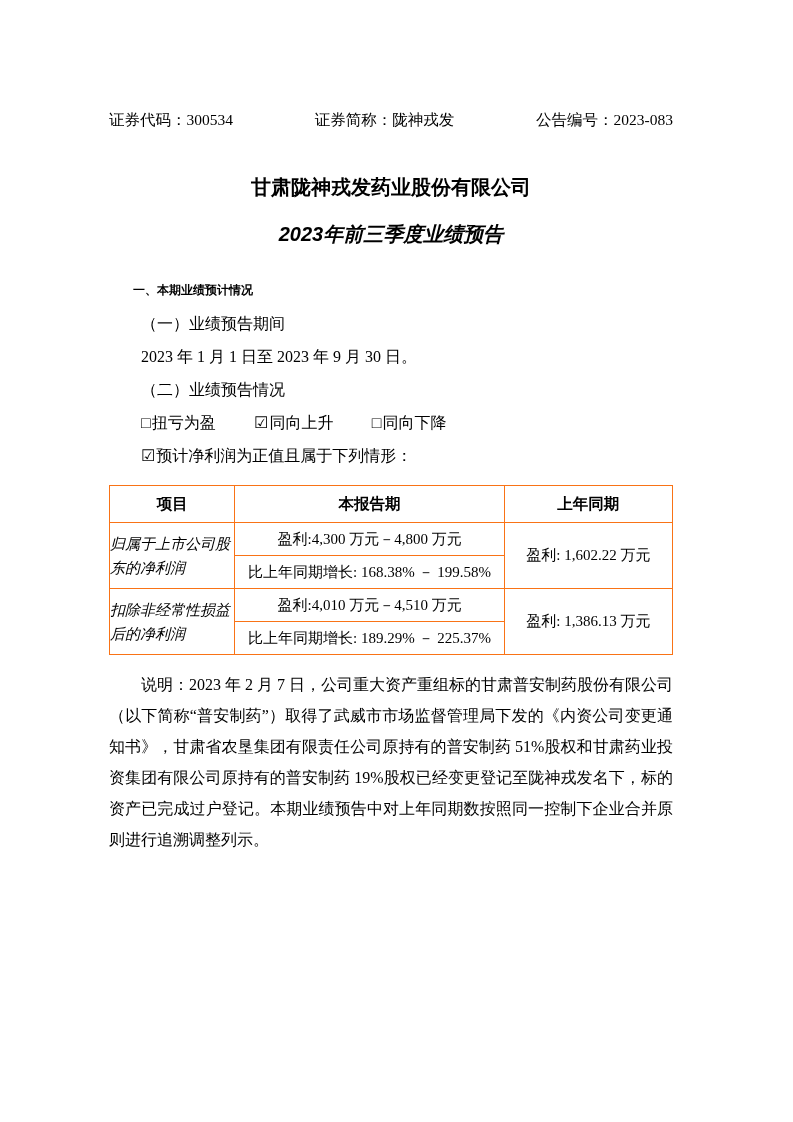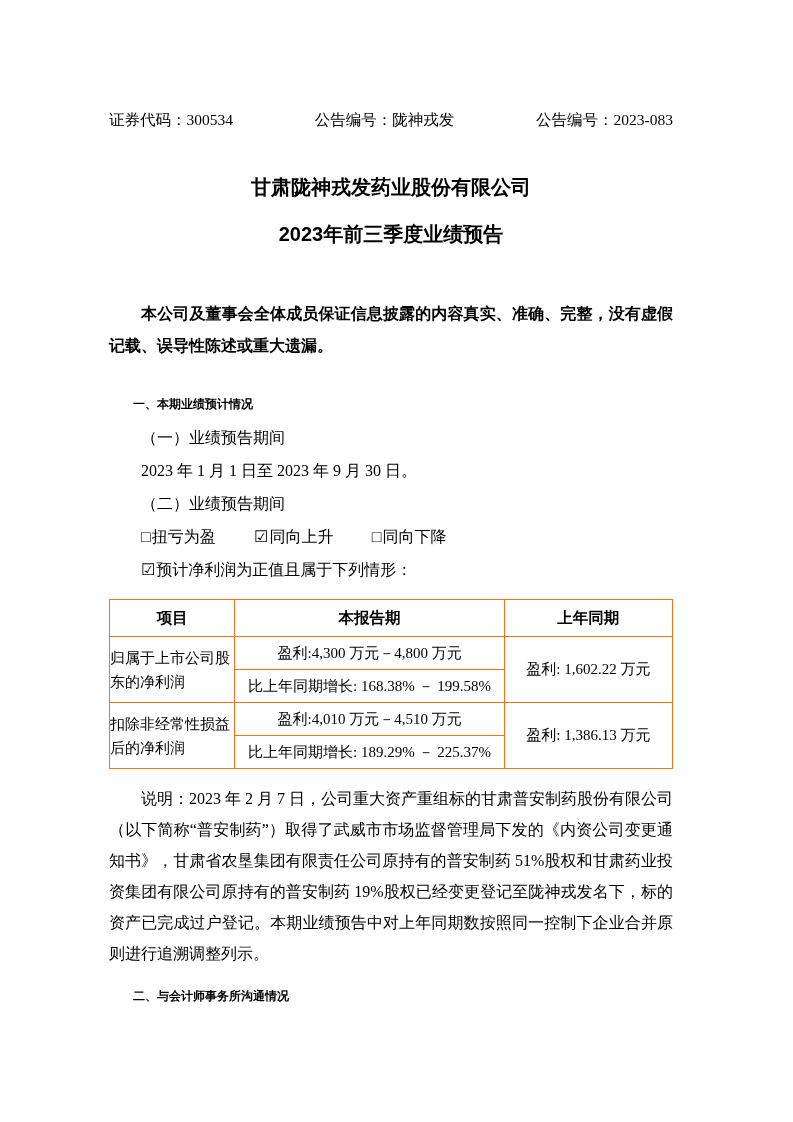--- a/index.html
+++ b/index.html
@@ -29,21 +29,21 @@
   .hei {
     font-family: "Liberation Sans", "DejaVu Sans", sans-serif;
     font-weight: bold;
   }
   .title {
     text-align: center;
     font-size: 20px;
     margin: 0;
   }
   .title-company { margin-top: 42px; }
-  .title-report  { margin-top: 20px; }
+  .title-report  { margin-top: 20px; font-style: italic; }
   .declaration {
     margin: 50px 0 0 0;
     text-indent: 2em;
     line-height: 32px;
     text-align: justify;
     font-size: 16px;
   }
   .sec-heading {
     margin: 26px 0 0 0;
     text-indent: 2em;
@@ -74,20 +74,21 @@
     font-size: 15.5px;
   }
   .col-item-w { width: 122px; }
   .col-cur-w  { width: 263px; }
   .col-ly-w   { width: 164px; }
   .item-cell {
     padding: 3px 6px 3px 9px;
     line-height: 1.6;
     text-align: left;
     vertical-align: middle;
+    font-style: italic;
   }
   .val-cell {
     text-align: center;
     height: 32px;
     vertical-align: middle;
   }
   .ly-cell {
     text-align: center;
     vertical-align: middle;
   }
@@ -100,34 +101,33 @@
   .sec2-heading { margin-top: 11px; }
   .sec2-body { margin-top: 2px; line-height: 32px; }
 </style>
 </head>
 <body>
 
 <div class="page">
 
   <div class="doc-header">
     <span>证券代码：300534</span>
-    <span>公告编号：陇神戎发</span>
+    <span>证券简称：陇神戎发</span>
     <span>公告编号：2023-083</span>
   </div>
 
   <h1 class="title hei title-company">甘肃陇神戎发药业股份有限公司</h1>
   <h2 class="title hei title-report">2023年前三季度业绩预告</h2>
 
-  <p class="declaration hei">本公司及董事会全体成员保证信息披露的内容真实、准确、完整，没有虚假记载、误导性陈述或重大遗漏。</p>
 
   <p class="sec-heading hei">一、本期业绩预计情况</p>
 
   <p class="indent">（一）业绩预告期间</p>
   <p class="indent">2023 年 1 月 1 日至 2023 年 9 月 30 日。</p>
-  <p class="indent">（二）业绩预告期间</p>
+  <p class="indent">（二）业绩预告情况</p>
 
   <p class="indent"><span class="option"><span class="cb">□</span><span>扭亏为盈</span></span><span class="option"><span class="cb">☑</span><span>同向上升</span></span><span class="option"><span class="cb">□</span><span>同向下降</span></span></p>
 
   <p class="indent"><span class="cb">☑</span><span>预计净利润为正值且属于下列情形：</span></p>
 
   <table class="forecast-table">
     <tbody>
       <tr>
         <th class="hei col-item-w">项目</th>
         <th class="hei col-cur-w">本报告期</th>
@@ -147,15 +147,14 @@
         <td class="ly-cell" rowspan="2">盈利: 1,386.13 万元</td>
       </tr>
       <tr>
         <td class="val-cell">比上年同期增长: 189.29% － 225.37%</td>
       </tr>
     </tbody>
   </table>
 
   <p class="body-para">说明：2023 年 2 月 7 日，公司重大资产重组标的甘肃普安制药股份有限公司（以下简称“普安制药”）取得了武威市市场监督管理局下发的《内资公司变更通知书》，甘肃省农垦集团有限责任公司原持有的普安制药 51%股权和甘肃药业投资集团有限公司原持有的普安制药 19%股权已经变更登记至陇神戎发名下，标的资产已完成过户登记。本期业绩预告中对上年同期数按照同一控制下企业合并原则进行追溯调整列示。</p>
 
-  <p class="sec-heading hei sec2-heading">二、与会计师事务所沟通情况</p>
 
 </div>
 
 </body></html>

